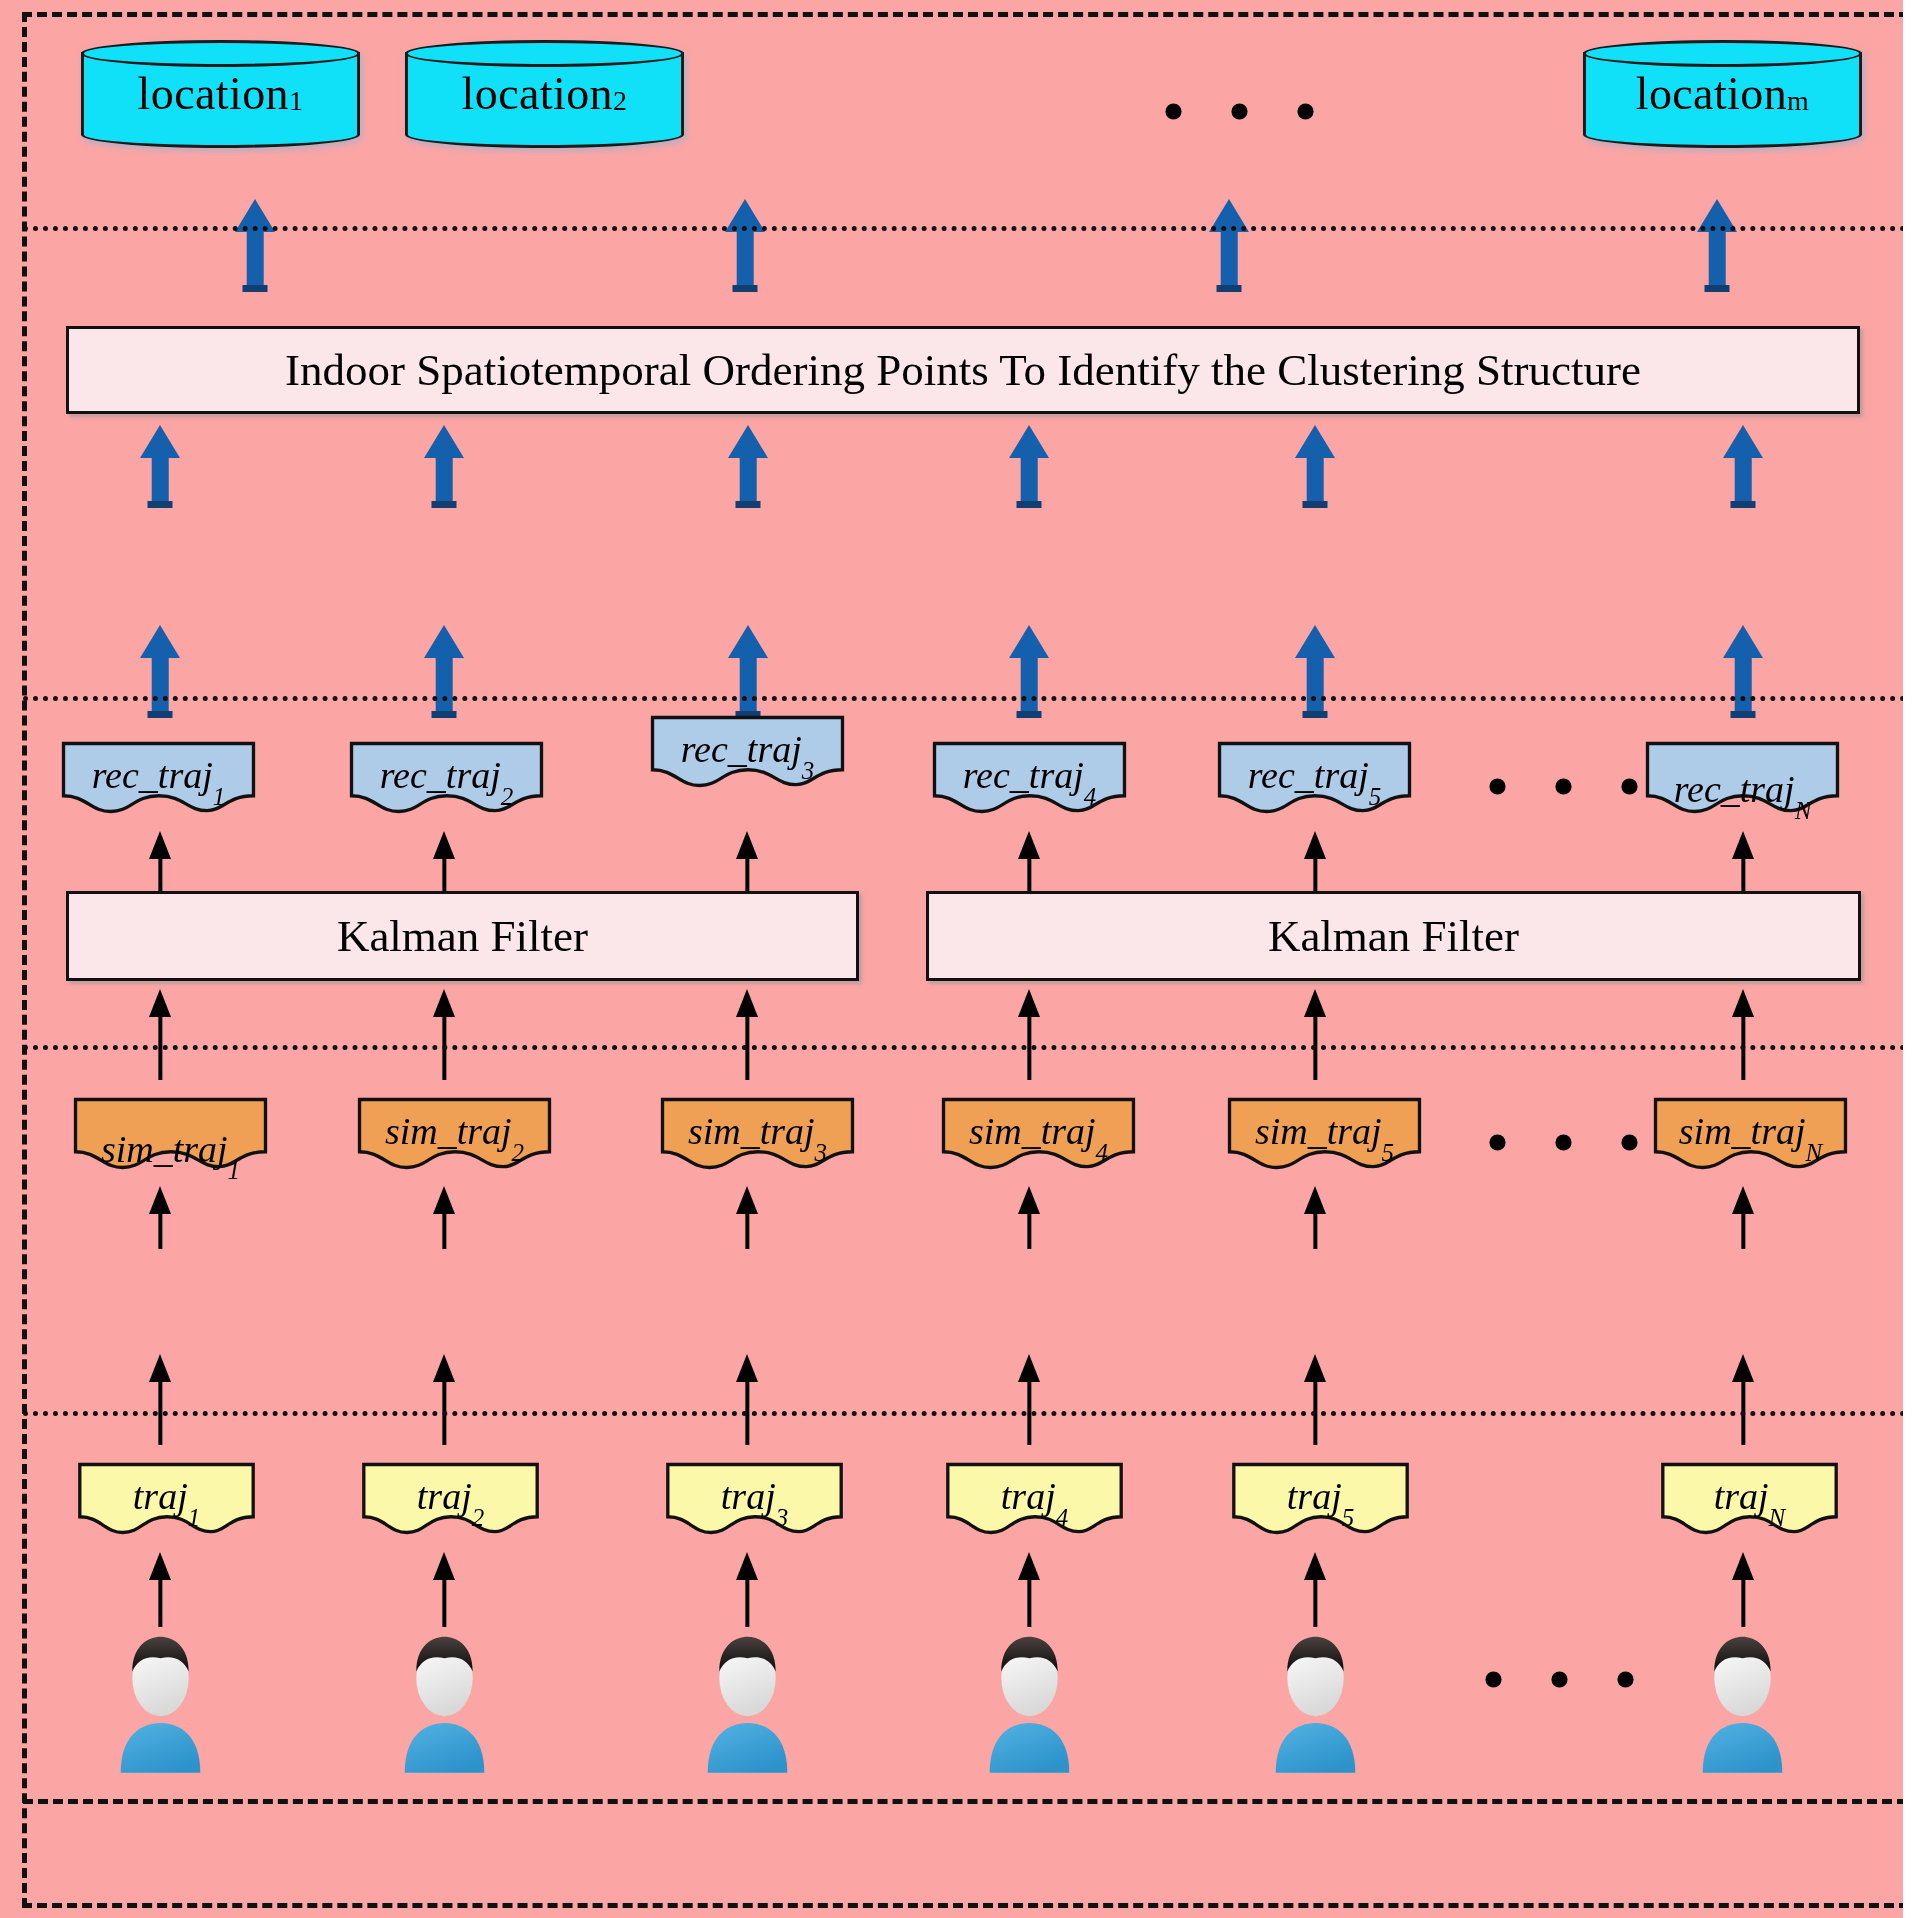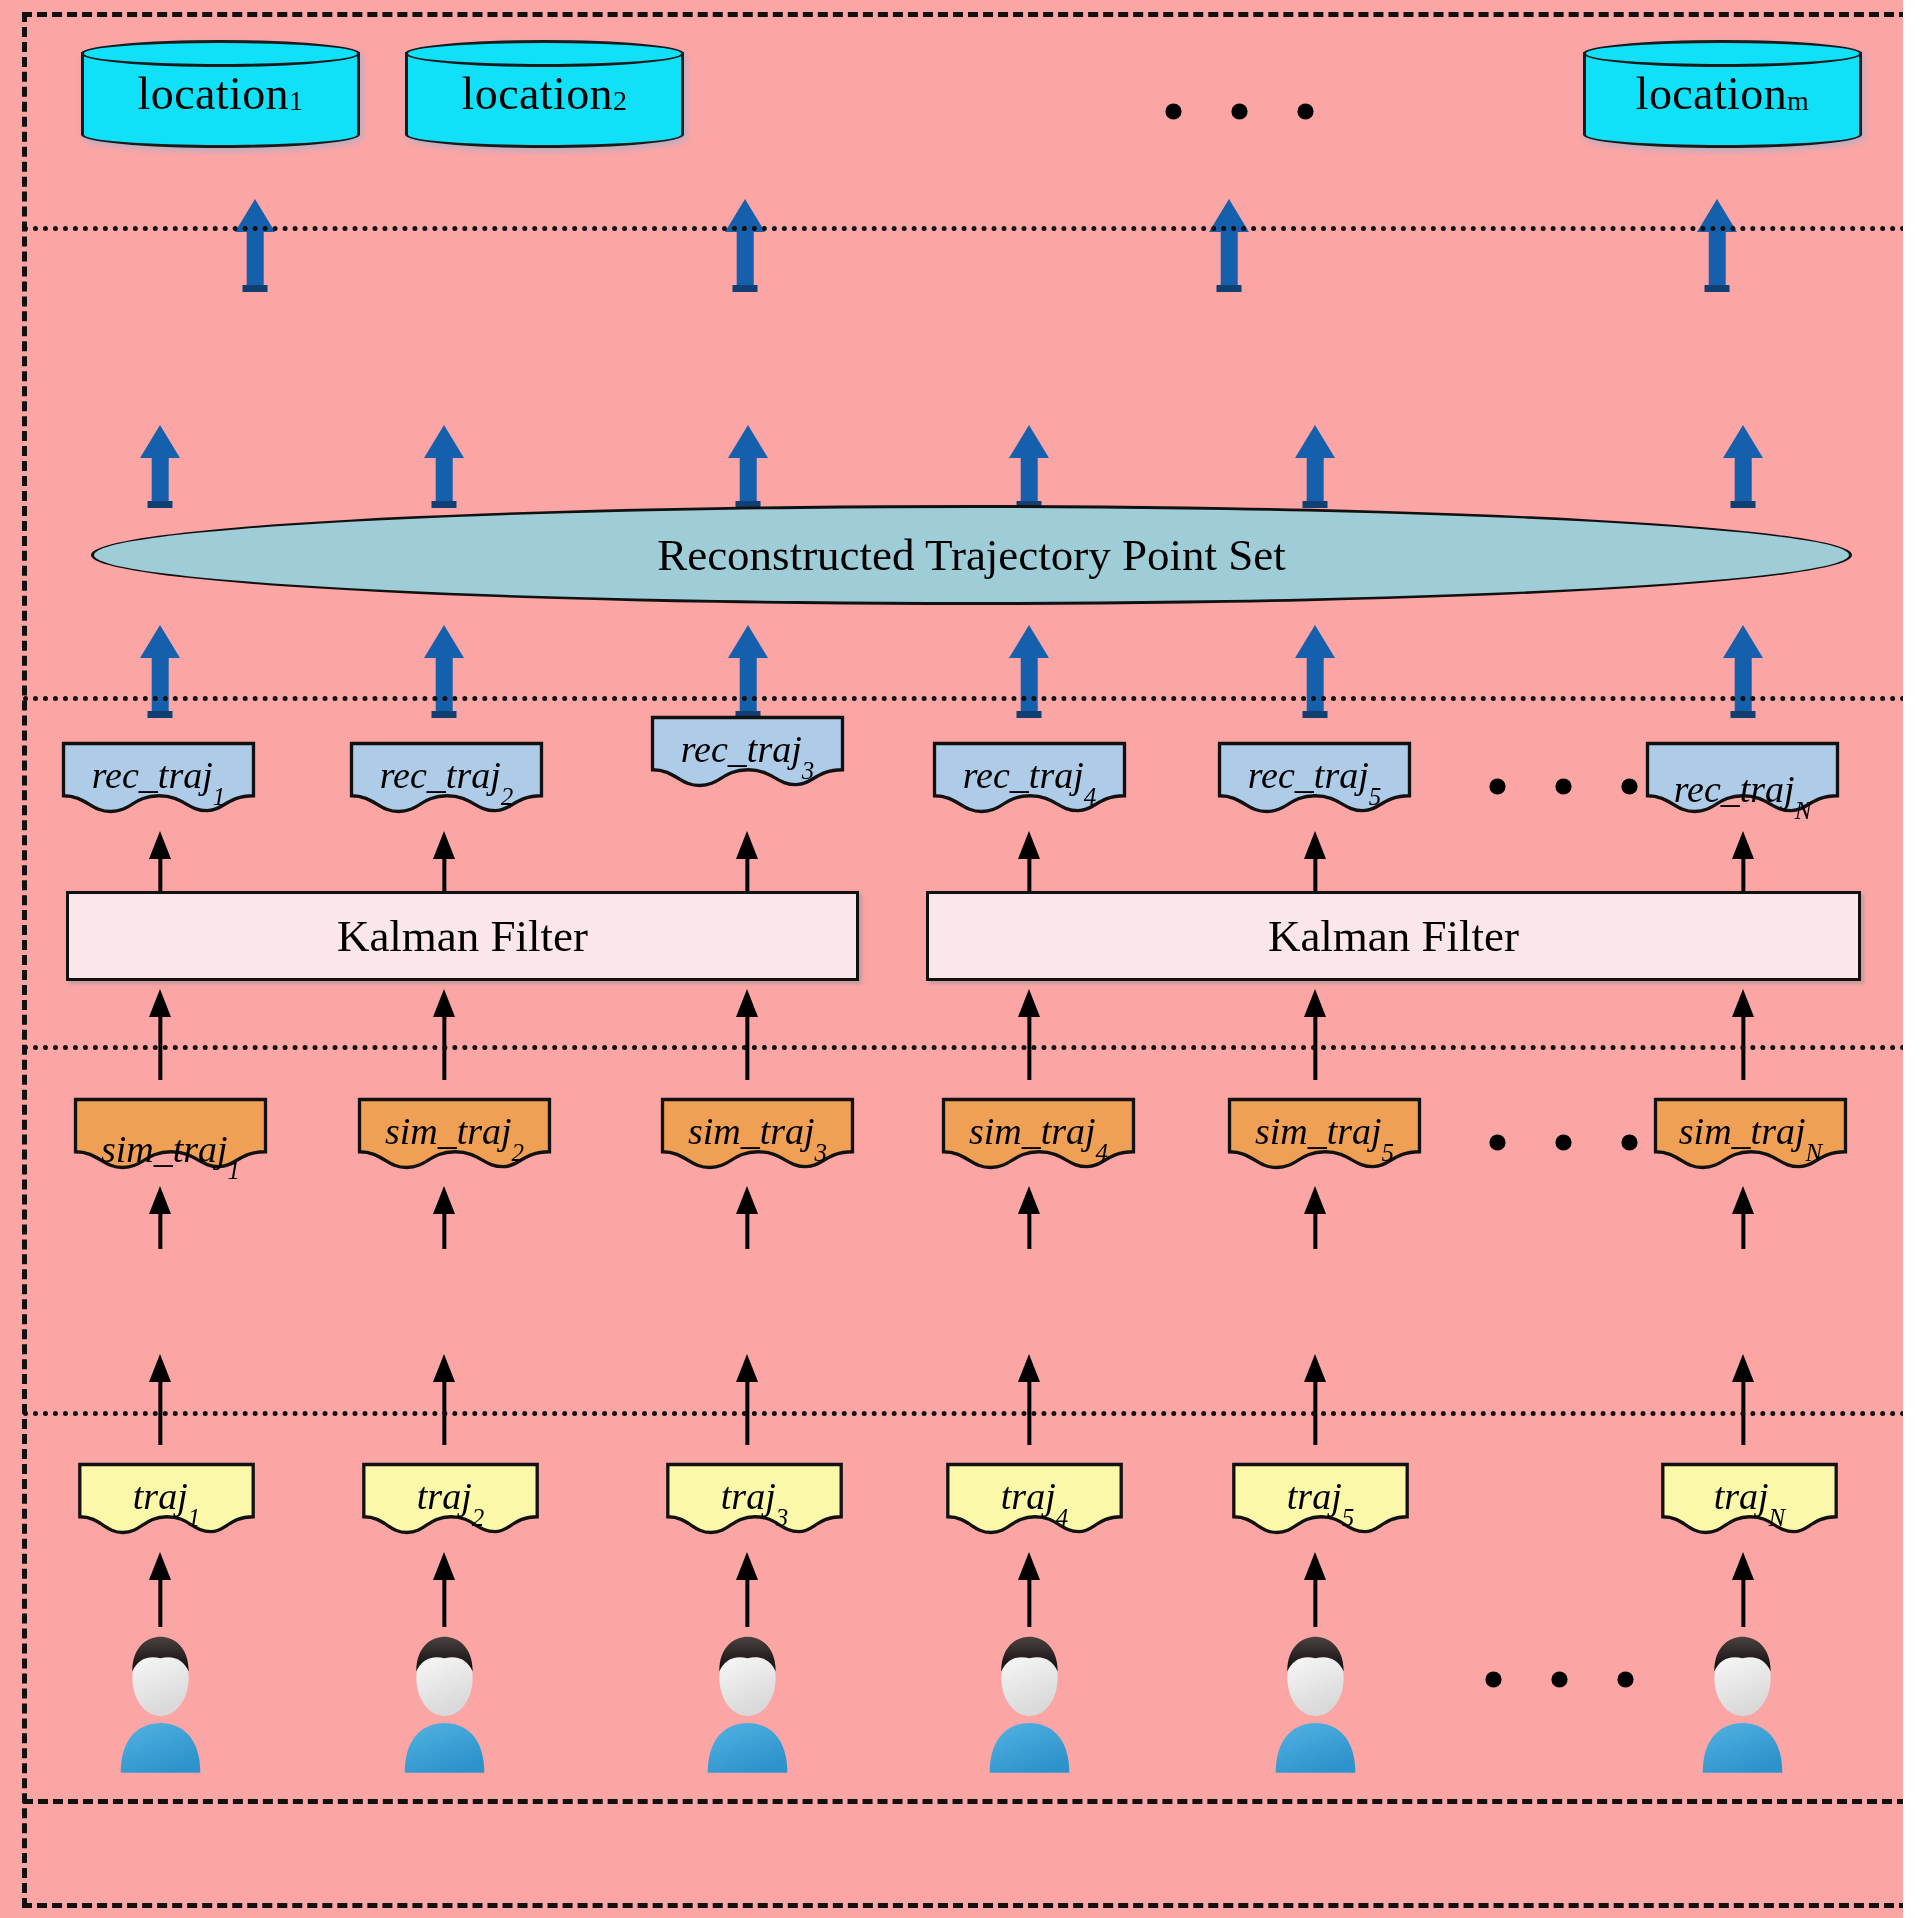--- a/index.html
+++ b/index.html
@@ -222,20 +222,23 @@
       <div class="foot"></div>
   </div>
   <div class="barrow" style="left:1697px;top:199px;width:40px;height:93px;">
     <div class="shaft"></div>
       <div class="head"></div>
       <div class="foot"></div>
   </div>
 
   <div class="sep-dotted" style="top:226px;"></div>
 
+  <div class="pbox" style="left:66px;top:326px;width:1794px;height:88px;">
+    <span>Indoor  Spatiotemporal  Ordering  Points  To  Identify  the  Clustering  Structure</span>
+  </div>
 
   <div class="barrow" style="left:140px;top:425px;width:40px;height:83px;">
       <div class="shaft"></div>
       <div class="head"></div>
       <div class="foot"></div>
     </div>
   <div class="barrow" style="left:424px;top:425px;width:40px;height:83px;">
       <div class="shaft"></div>
       <div class="head"></div>
       <div class="foot"></div>
@@ -254,23 +257,20 @@
       <div class="shaft"></div>
       <div class="head"></div>
       <div class="foot"></div>
     </div>
   <div class="barrow" style="left:1723px;top:425px;width:40px;height:83px;">
       <div class="shaft"></div>
       <div class="head"></div>
       <div class="foot"></div>
     </div>
 
-  <div class="ellipse" style="left:91px;top:505px;width:1761px;height:100px;">
-    <span>Reconstructed Trajectory Point Set</span>
-  </div>
 
   <div class="barrow" style="left:140px;top:625px;width:40px;height:93px;">
       <div class="shaft"></div>
       <div class="head"></div>
       <div class="foot"></div>
     </div>
   <div class="barrow" style="left:424px;top:625px;width:40px;height:93px;">
       <div class="shaft"></div>
       <div class="head"></div>
       <div class="foot"></div>

